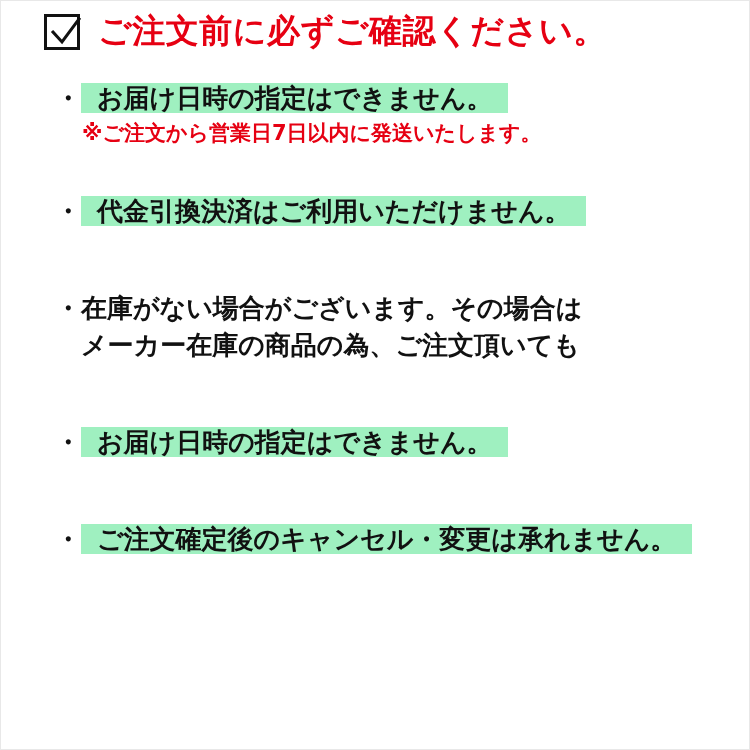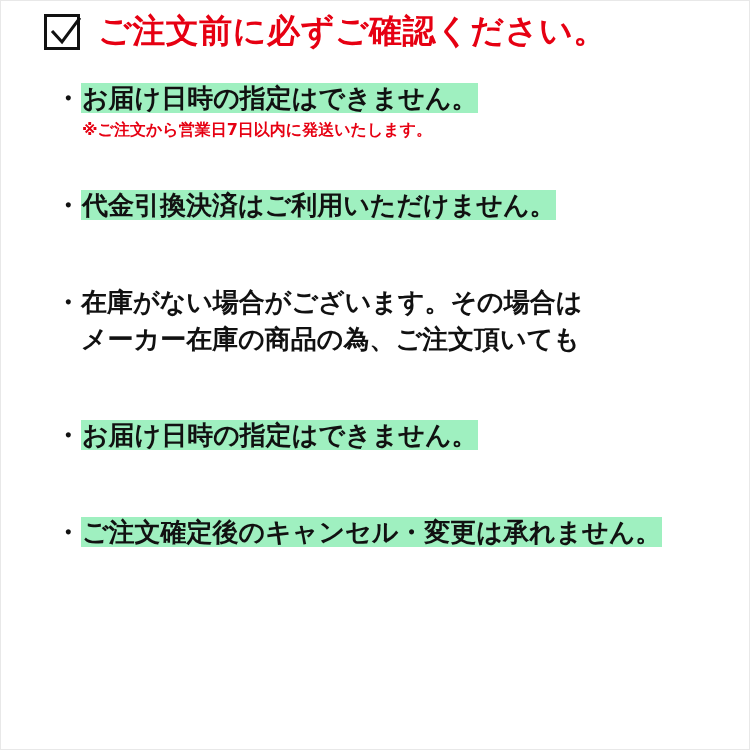--- a/index.html
+++ b/index.html
@@ -77,27 +77,27 @@
     flex: 0 0 auto;
     width: 26px;
     color: #111111;
     font-weight: bold;
   }
   .main-lines {
     flex: 1 1 auto;
   }
   .hl {
     background: #9ff0c0;
-    padding: 0 1px;
+    padding: 0 16px;
     box-decoration-break: clone;
     -webkit-box-decoration-break: clone;
   }
   .note {
     color: #e60012;
-    font-size: 16px;
+    font-size: 21px;
     font-weight: bold;
     margin: 3px 2px 0 27px;
     line-height: 1.3;
     white-space: nowrap;
   }
   .gap-md { height: 46px; }
   .gap-lg { height: 60px; }
 </style>
 </head>
 <body>

